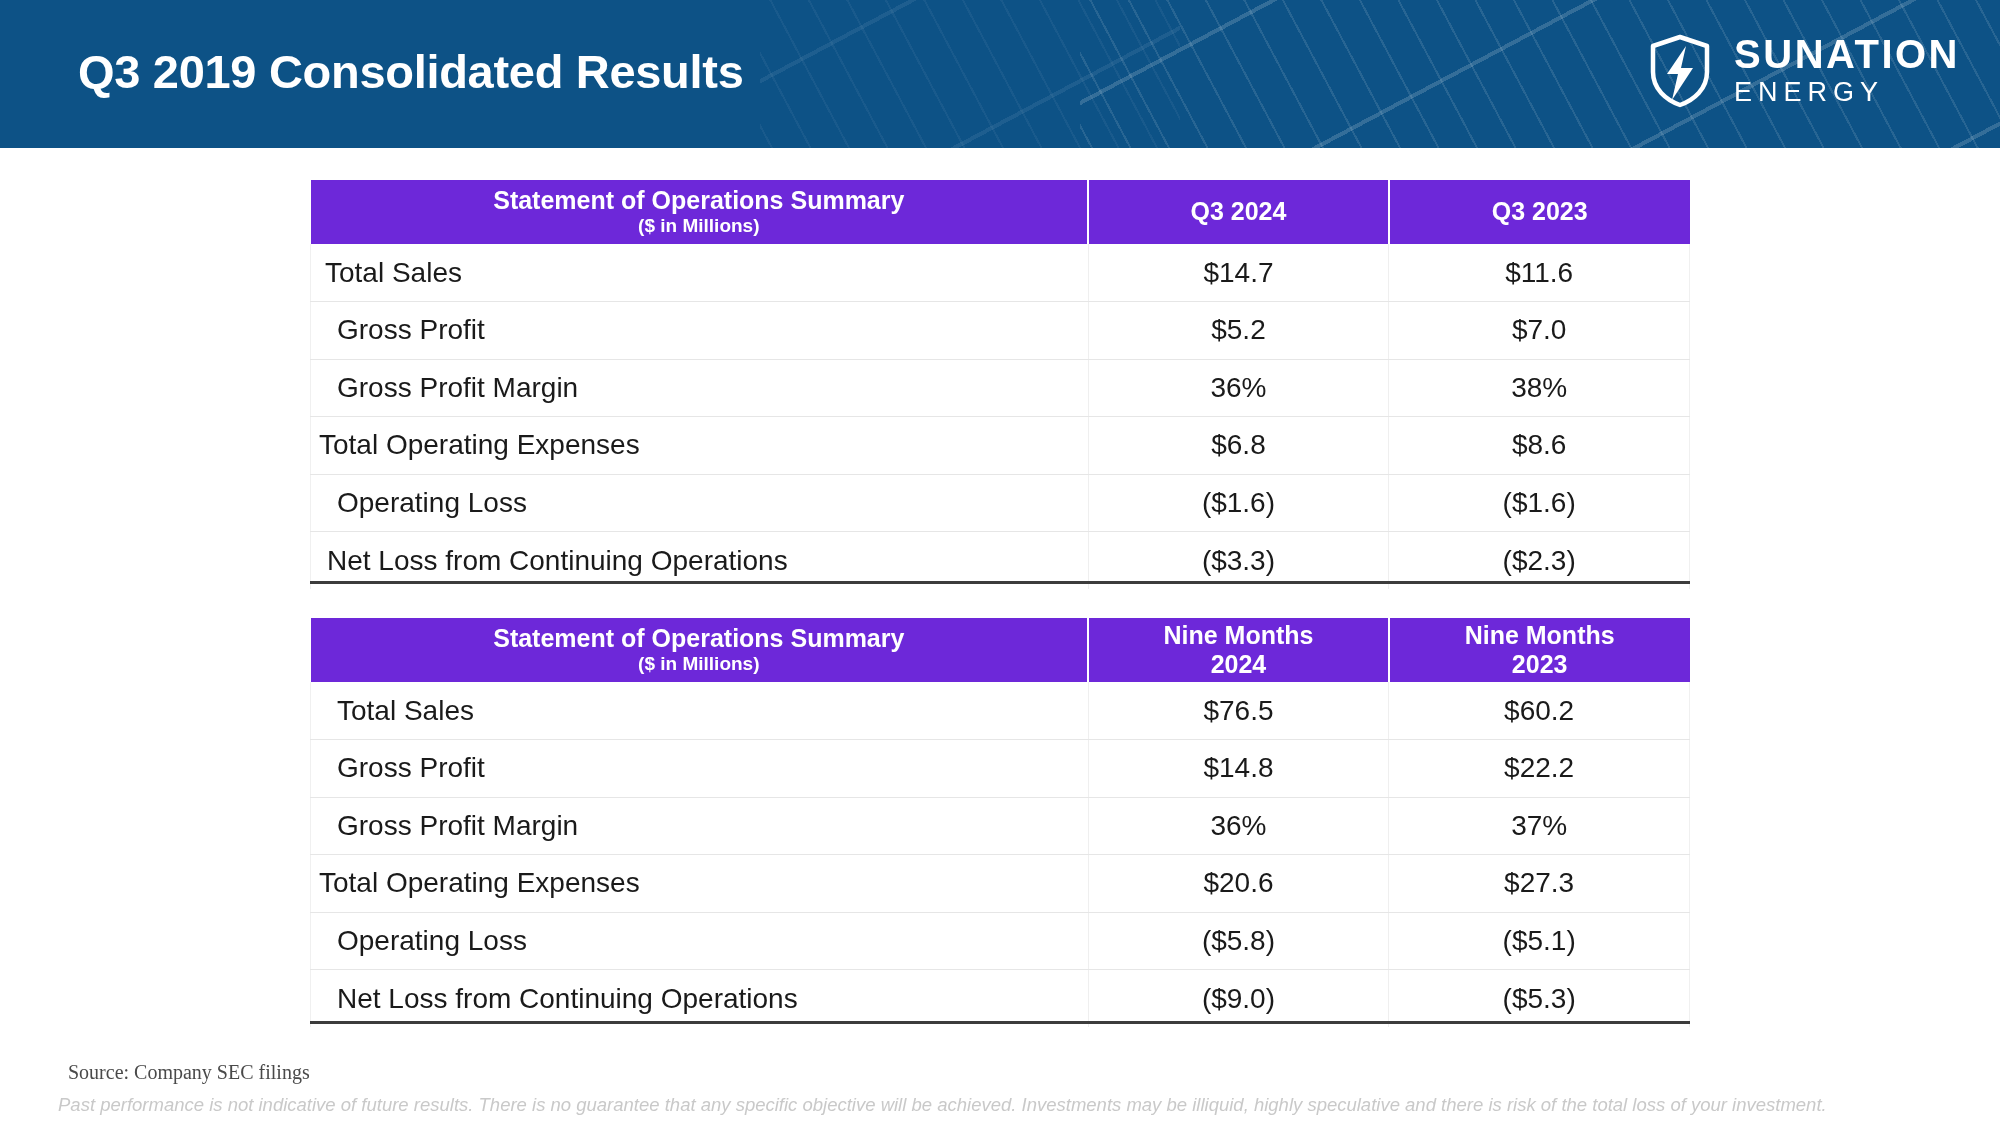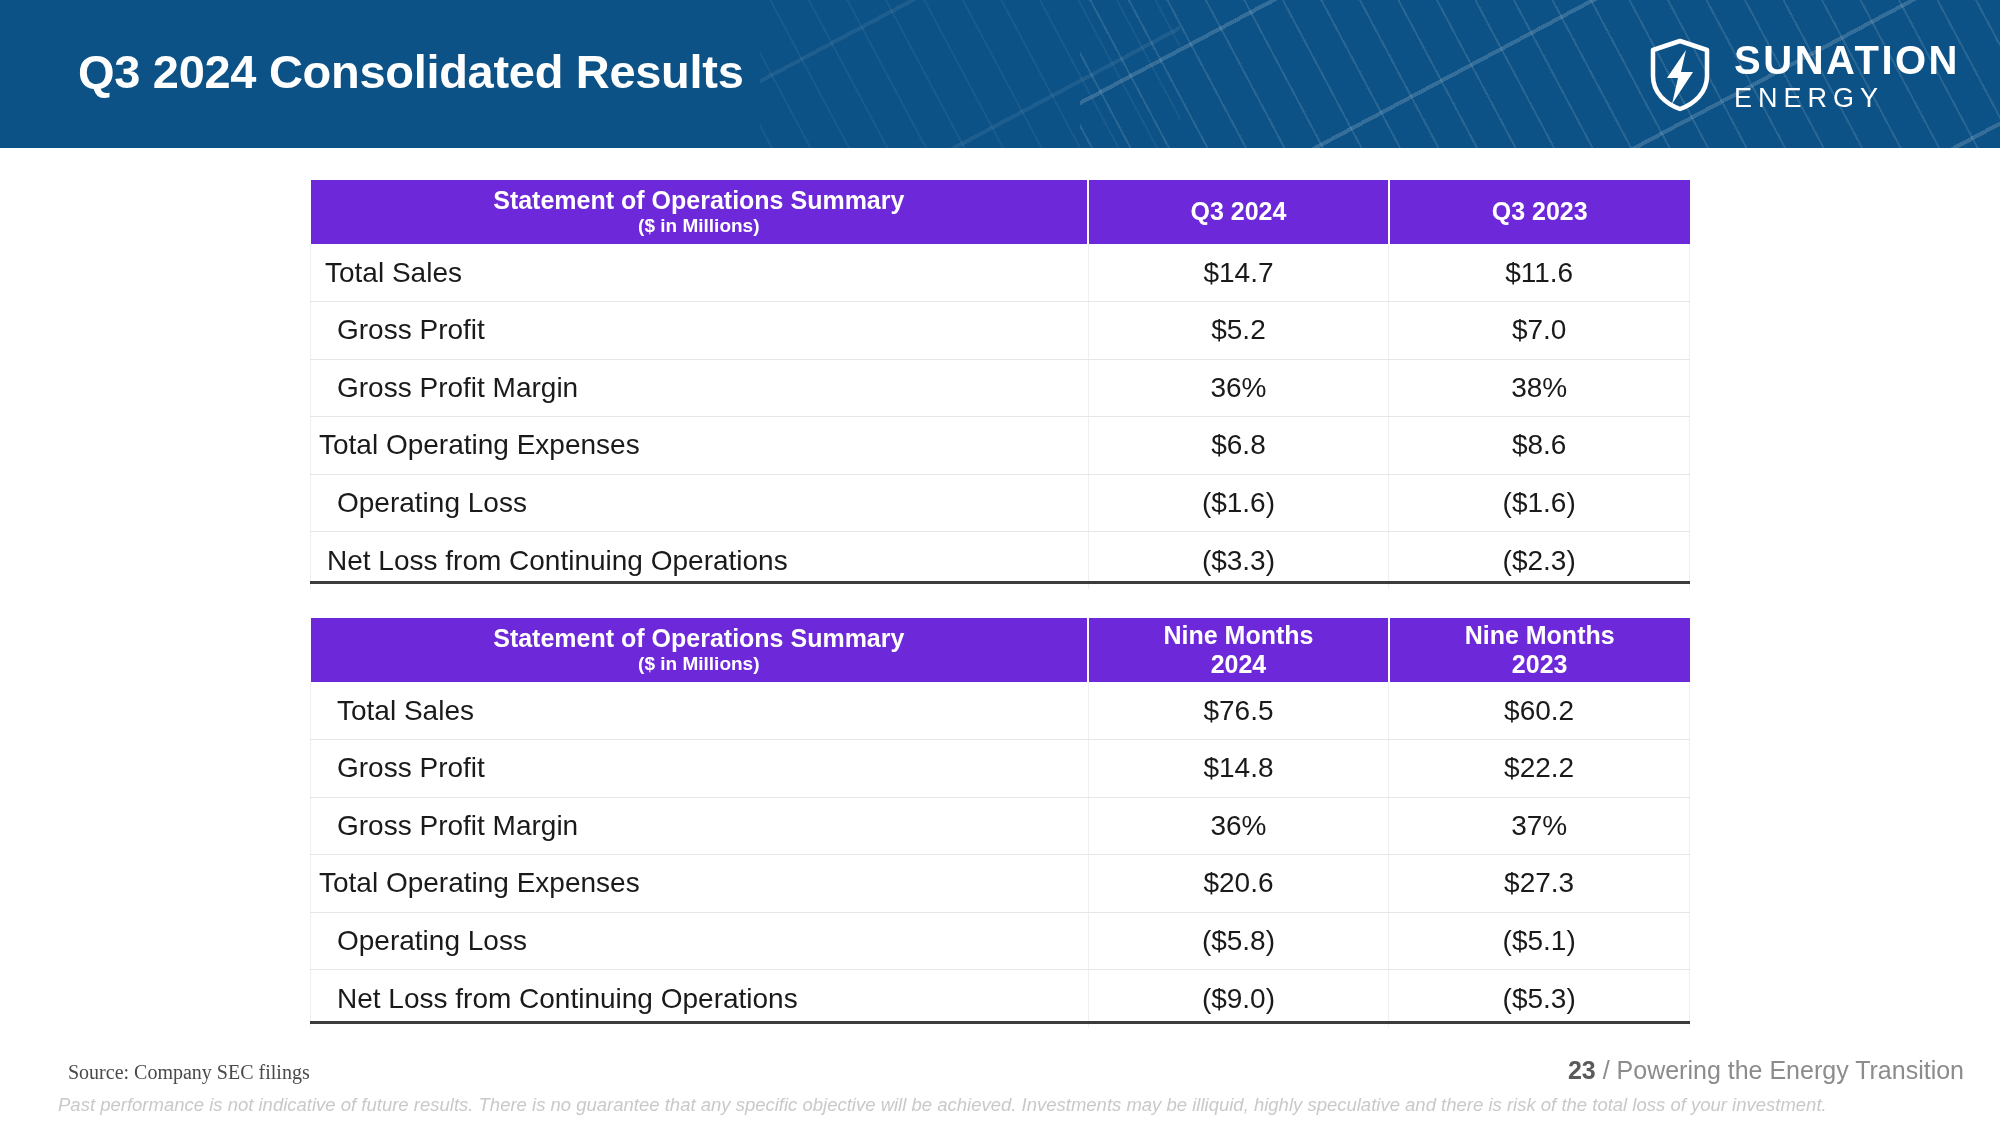--- a/index.html
+++ b/index.html
@@ -60,21 +60,21 @@
     white-space: nowrap;
   }
 
   
   .logo {
     position: absolute;
     right: 40px;
     top: 34px;
     height: 78px;
     display: flex;
-    align-items: flex-end;
+    align-items: flex-start;
     gap: 22px;
   }
   .logo-shield { width: 64px; height: 74px; display: block; }
   .logo-words {
     display: flex;
     flex-direction: column;
     justify-content: center;
     line-height: 1;
   }
   .logo-sunation {
@@ -196,21 +196,21 @@
 </style>
 </head>
 <body>
 
 <div class="slide">
 
   <div class="header-band">
     <div class="panel-pattern faint"></div>
     <div class="panel-pattern"></div>
 
-    <div class="slide-title">Q3 2024 Consolidated Results</div>
+    <div class="slide-title">Q3 2019 Consolidated Results</div>
 
     <div class="logo">
       <svg class="logo-shield" viewBox="0 0 64 74">
         <path d="M32 3 L59 12 L59 38 C59 55 46 66 32 71 C18 66 5 55 5 38 L5 12 Z" fill="none" stroke="#ffffff" stroke-width="4.5" stroke-linejoin="round"></path>
         <path d="M38 12 L19 40 L30 40 L24 66 L45 34 L33 34 Z" fill="#ffffff"></path>
       </svg>
       <div class="logo-words">
         <span class="logo-sunation">SUNATION</span>
         <span class="logo-energy">ENERGY</span>
       </div>
@@ -324,18 +324,14 @@
         <td class="cell-label ind-3">Net Loss from Continuing Operations</td>
         <td class="cell-val">($9.0)</td>
         <td class="cell-val last">($5.3)</td>
       </tr>
     </tbody>
   </table>
   <div class="table-bottom-rule r2"></div>
 
   <div class="source-line">Source:  Company SEC filings</div>
   <div class="disclaimer">Past performance is not indicative of future results. There is no guarantee that any specific objective will be achieved. Investments may be illiquid, highly speculative and there is risk of the total loss of your investment.</div>
-  <div class="page-tag">
-    <span class="pg-num">23</span>
-    <span>/ Powering the Energy Transition</span>
-  </div>
 
 </div>
 
 </body></html>

